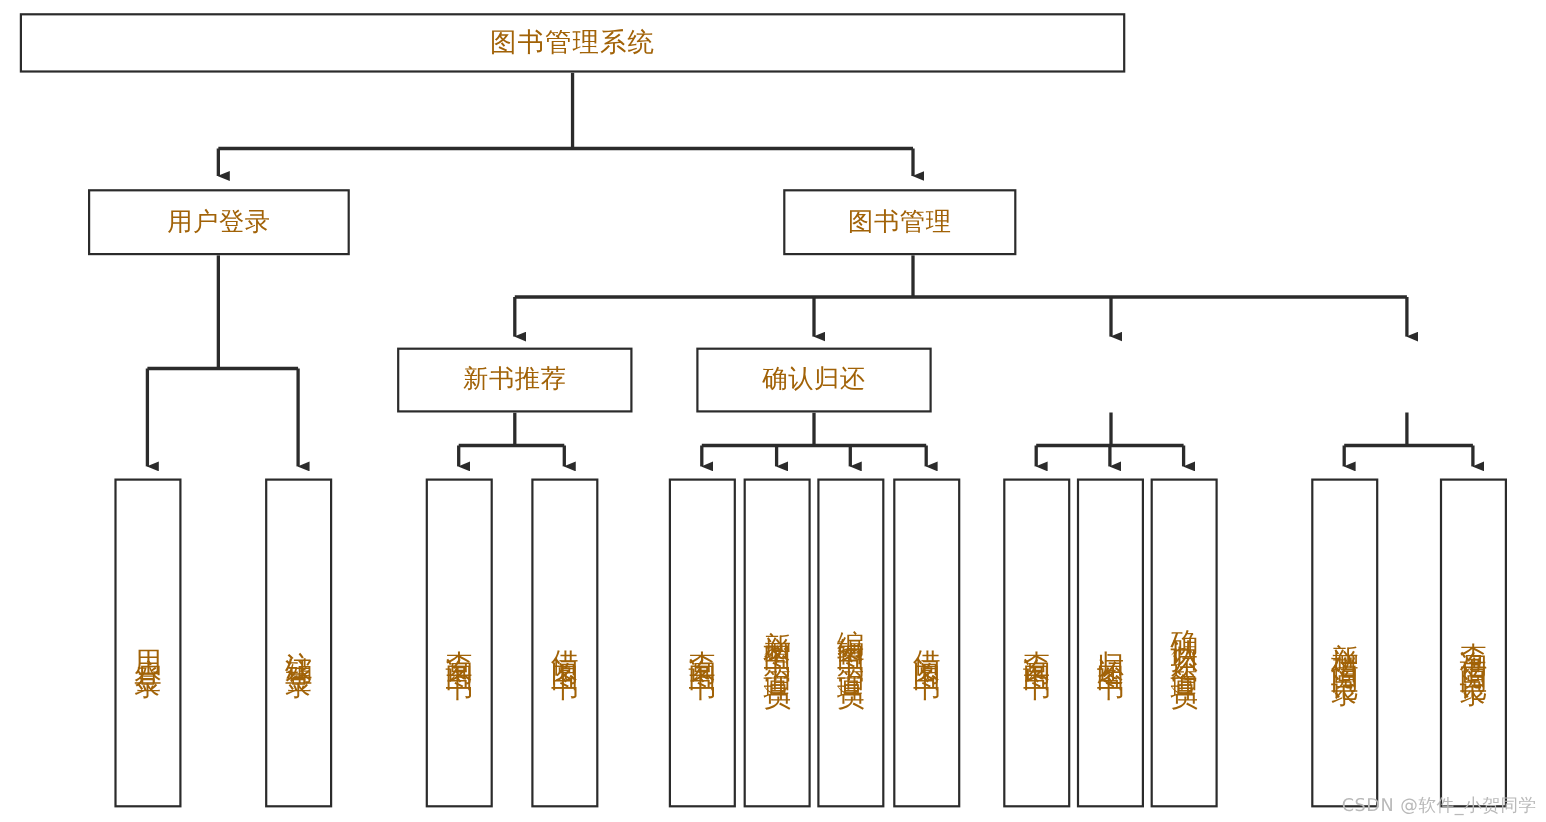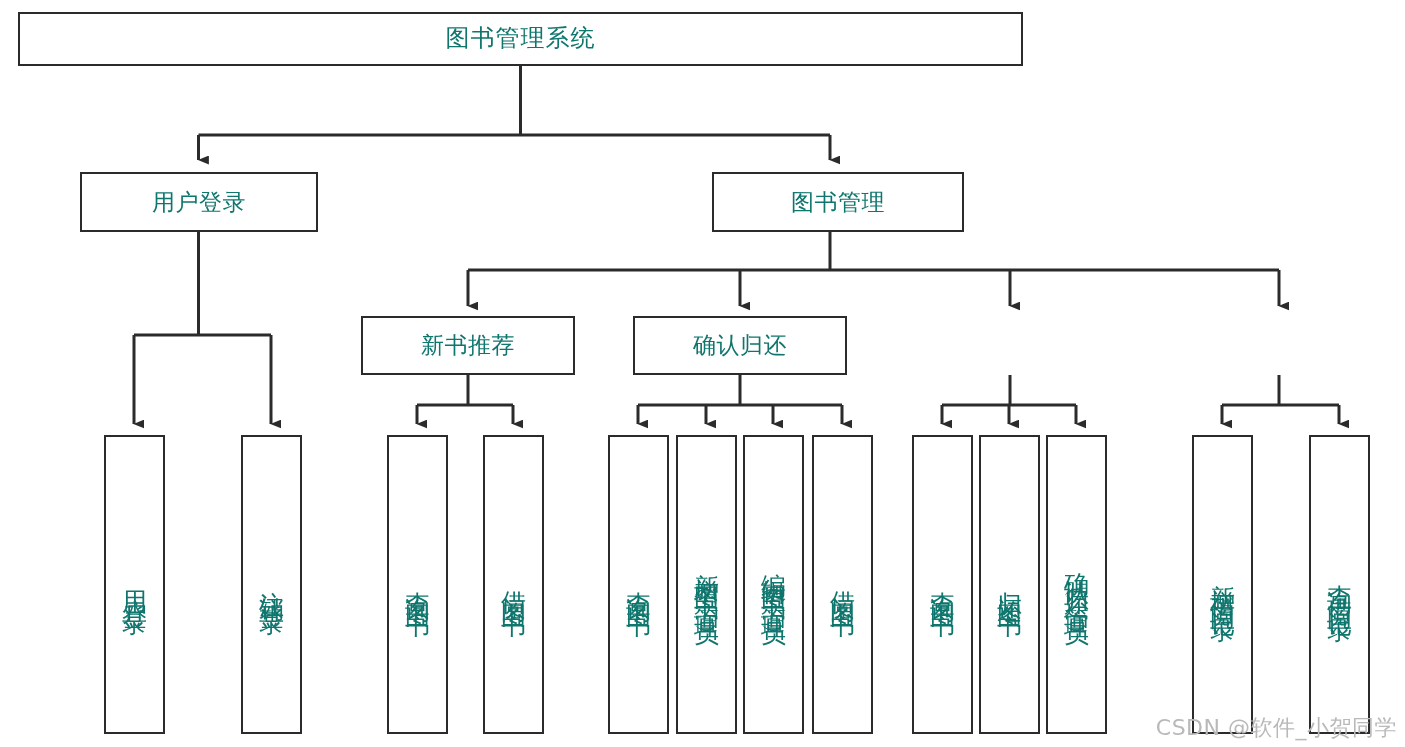--- a/index.html
+++ b/index.html
@@ -30,21 +30,21 @@
     position: absolute;
     box-sizing: border-box;
     border: 2.5px solid #2b2b2b;
     background: #ffffff;
     display: flex;
     align-items: center;
     justify-content: center;
     overflow: hidden;
   }
   .node .node-label {
-    color: #0f766e;
+    color: #a16207;
     line-height: 1.08;
     text-align: center;
     white-space: pre;
   }
   
   .node.horiz .node-label {
     font-size: 23px;
     letter-spacing: 0.5px;
   }
   .node.root .node-label {
@@ -61,21 +61,21 @@
     text-orientation: upright;
     font-size: 25px;
     line-height: 1.0;
     letter-spacing: 7px;
     white-space: pre;
   }
   #watermark {
     position: absolute;
     right: 8px;
     bottom: 4px;
-    font-size: 22px;
+    font-size: 16px;
     color: #b9b9b9;
     letter-spacing: 0.5px;
     white-space: nowrap;
     user-select: none;
   }
 </style>
 </head>
 <body>
 
 <div id="diagram-canvas">
@@ -130,21 +130,21 @@
     </g>
   </svg>
 
   <div class="node horiz root" style="left:18px; top:12px; width:1005px; height:54px;">
     <span class="node-label">图书管理系统</span>
   </div>
 
   <div class="node horiz" style="left:80px; top:172px; width:238px; height:60px;">
     <span class="node-label">用户登录</span>
   </div>
-  <div class="node horiz" style="left:712px; top:172px; width:252px; height:60px;">
+  <div class="node horiz" style="left:712px; top:172px; width:212px; height:60px;">
     <span class="node-label">图书管理</span>
   </div>
 
   <div class="node horiz" style="left:361px; top:316px; width:214px; height:59px;">
     <span class="node-label">新书推荐</span>
   </div>
   <div class="node horiz" style="left:633px; top:316px; width:214px; height:59px;">
     <span class="node-label">确认归还</span>
   </div>
 

